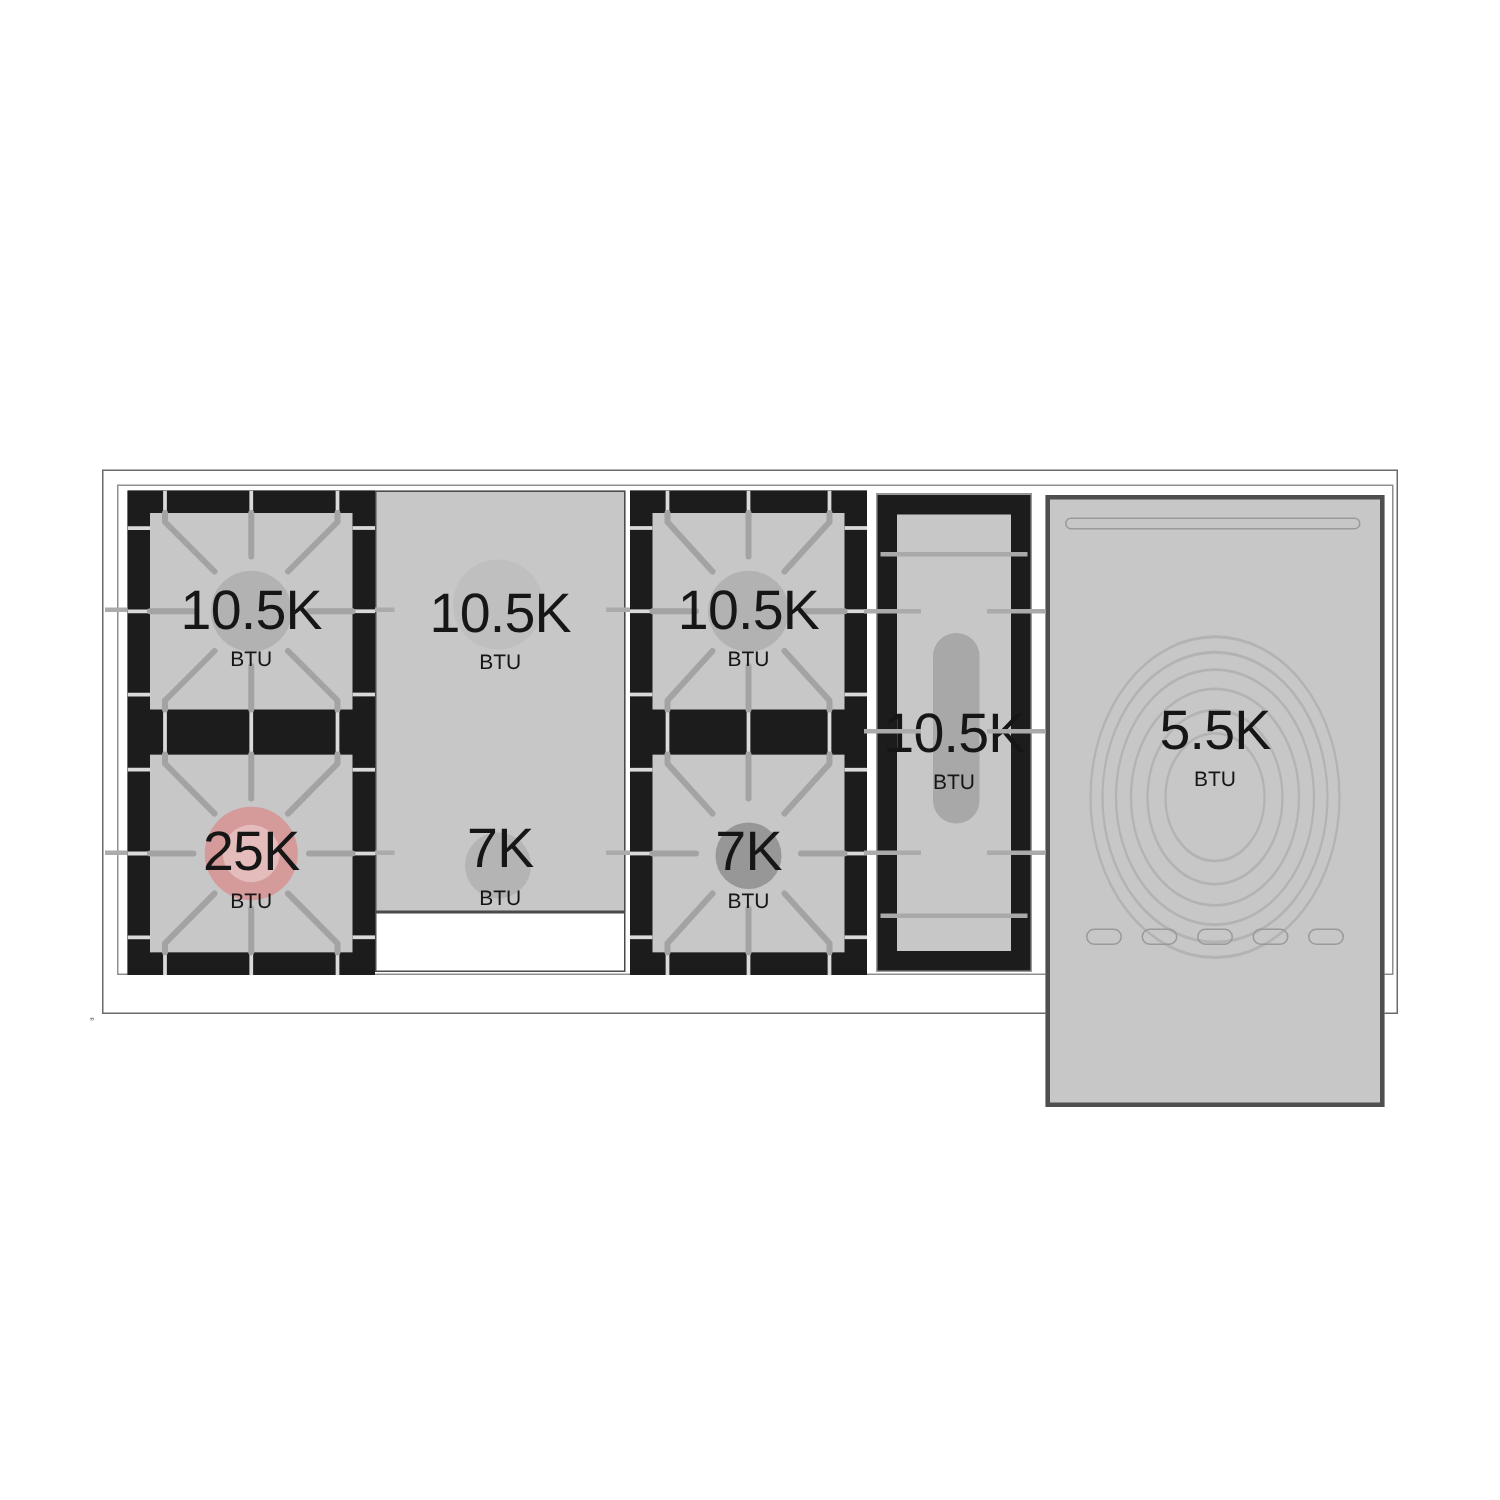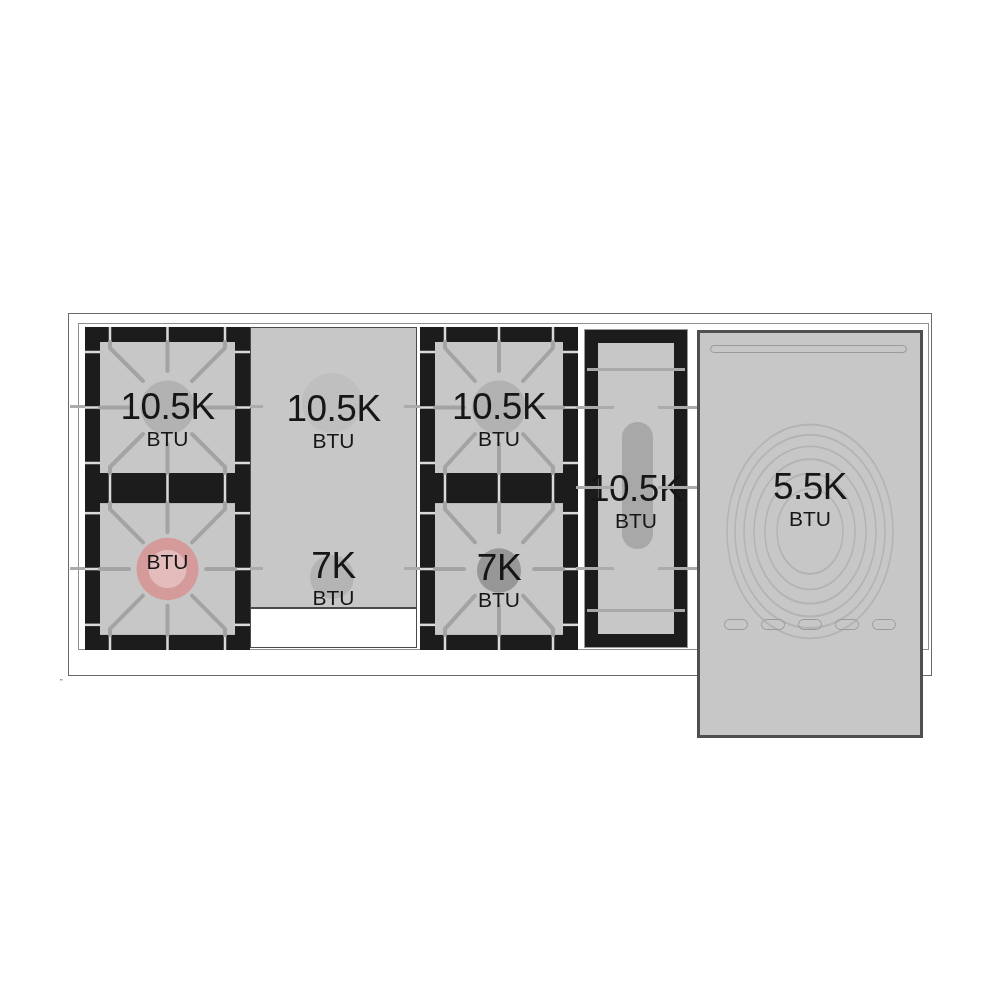--- a/index.html
+++ b/index.html
@@ -12,21 +12,21 @@
   
   .group{background:#1c1c1c;}
   .group-left{left:85px;top:327px;width:165px;height:323px;}
   .group-middle{left:420px;top:327px;width:158px;height:323px;}
   .cell{position:absolute;left:0;width:100%;height:161px;}
   .cell.top{top:0;}
   .cell.bottom{top:161px;height:162px;}
   .cell svg{position:absolute;inset:0;width:100%;height:100%;}
   .burner-label{position:absolute;left:0;right:0;top:61px;text-align:center;}
   .burner-label .val{font-size:37px;line-height:38px;letter-spacing:-0.5px;}
-  .burner-label .unit{font-size:21px;line-height:24px;margin-top:1px;}
+  .burner-label .unit{font-size:14px;line-height:24px;margin-top:1px;}
   
   .griddle{left:250px;top:327px;width:167px;height:281px;background:#c7c7c7;border:1.5px solid #4a4a4a;box-sizing:border-box;}
   .griddle-tray{left:250px;top:608px;width:167px;height:40px;background:#ffffff;border:1.5px solid #4a4a4a;box-sizing:border-box;}
   .circle{position:absolute;border-radius:50%;}
   .griddle .burner-label{top:62px;}
   .griddle .burner-label.low{top:219px;}
   
   .oval-section{left:584px;top:329px;width:104px;height:319px;background:#1c1c1c;border:1px solid #9a9a9a;box-sizing:border-box;}
   .oval-inner{position:absolute;inset:13px;background:#c7c7c7;}
   .oval-line{position:absolute;left:2px;right:2px;height:2.5px;background:#a9a9a9;}
@@ -111,20 +111,21 @@
           <path d="M140,146 L140,140 L107,107"></path>
         <line x1="82.5" y1="15" x2="82.5" y2="44"></line>
           <line x1="82.5" y1="146" x2="82.5" y2="117"></line>
         <line x1="15" y1="80.5" x2="44" y2="80.5"></line>
           <line x1="150" y1="80.5" x2="121" y2="80.5"></line>
       </g>
       <circle cx="82.5" cy="80.5" r="31" fill="#d59a9a"></circle>
       <circle cx="82.5" cy="80.5" r="19" fill="#e4bcbc"></circle>
     </svg>
     <div class="burner-label">
+      <div class="val">25K</div>
       <div class="unit">BTU</div>
     </div>
   </div>
 </div>
 
 <div class="abs griddle">
   <div class="circle" style="left:51px;top:45px;width:60px;height:60px;background:#bfbfbf;"></div>
   <div class="circle" style="left:59px;top:227px;width:44px;height:44px;background:#b4b4b4;"></div>
   <div class="burner-label">
     <div class="val">10.5K</div>

